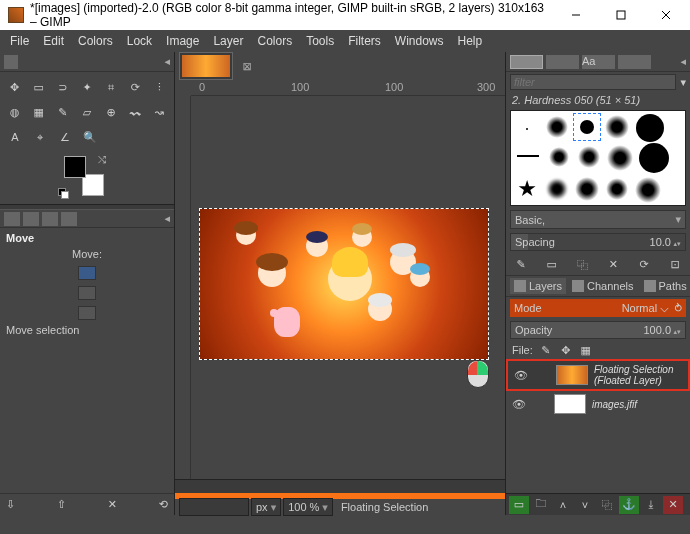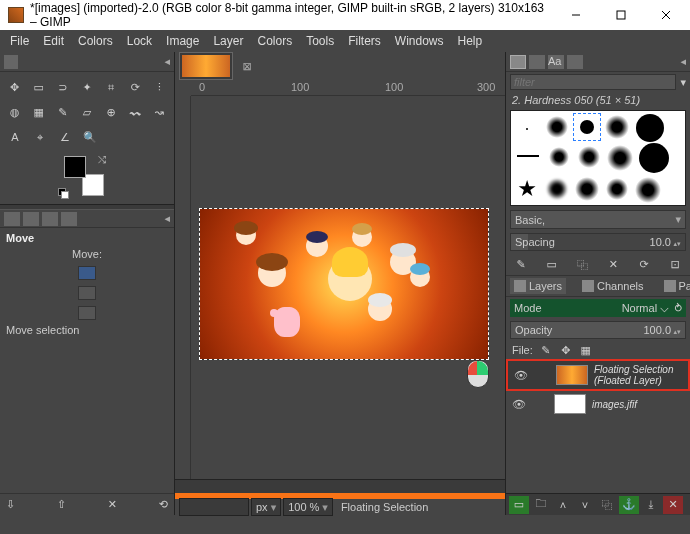--- a/index.html
+++ b/index.html
@@ -70,41 +70,41 @@
 .mouse-indicator{position:absolute;left:276px;top:264px;width:26px;height:32px;}
 .mouse-indicator .mb{width:22px;height:28px;border:1px solid #333;border-radius:10px 10px 12px 12px;background:#ddd;position:relative;}
 .mouse-indicator .lb{position:absolute;top:0;left:0;width:11px;height:14px;background:#e74c3c;border-radius:10px 0 0 0;border-right:1px solid #333;}
 .mouse-indicator .rb{position:absolute;top:0;right:0;width:11px;height:14px;background:#2ecc71;border-radius:0 10px 0 0;}
 .scroll-h{height:14px;background:#3a3a3a;border-top:1px solid #222;}
 .statusbar{height:22px;display:flex;align-items:center;gap:2px;padding:0 4px;background:#454545;border-top:6px solid #f97316;}
 .statusbar .field{background:#3a3a3a;border:1px solid #222;padding:1px 4px;height:18px;display:flex;align-items:center;min-width:30px;}
 .statusbar .drop::after{content:"▾";margin-left:3px;color:#999;}
 .right-col{width:185px;display:flex;flex-direction:column;background:#454545;border-left:1px solid #222;}
 .r-tabs{height:20px;display:flex;align-items:center;gap:3px;padding:0 4px;border-bottom:1px solid #333;}
-.r-tabs .t{width:16px;height:14px;background:#666;}
+.r-tabs .t{width:33px;height:14px;background:#666;}
 .r-tabs .t.act{background:#888;border:1px solid #aaa;}
 .filter-row{display:flex;align-items:center;padding:2px 4px;gap:4px;}
 .filter-row input{flex:1;background:#555;border:1px solid #333;color:#999;font-style:italic;padding:1px 3px;height:16px;}
 .brush-name{padding:2px 6px;font-style:italic;color:#ccc;}
 .brush-grid{background:#fff;margin:2px 4px;height:96px;position:relative;border:1px solid #222;}
 .bcell{position:absolute;display:flex;align-items:center;justify-content:center;}
 .b-dot{border-radius:50%;background:#000;}
 .b-soft{border-radius:50%;background:radial-gradient(circle,#000 0%,#000 30%,transparent 70%);}
 .b-star{color:#000;font-size:22px;line-height:1;}
 .b-sel{outline:1px dashed #2a7fff;outline-offset:-1px;}
 .combo{margin:2px 4px;background:#555;border:1px solid #333;padding:2px 4px;display:flex;align-items:center;}
 .combo::after{content:"▾";margin-left:auto;color:#aaa;}
 .slider-row{margin:2px 4px;background:#444;border:1px solid #333;height:18px;display:flex;align-items:center;padding:0 4px;position:relative;text-align:center;}
 .slider-row .fill{position:absolute;left:0;top:0;bottom:0;background:#555;}
 .slider-row span{position:relative;z-index:1;}
 .slider-row .val{margin-left:auto;}
 .slider-row .arrows::after{content:"▴▾";font-size:7px;line-height:6px;margin-left:2px;color:#aaa;display:inline-block;width:8px;}
 .btn-row{display:flex;gap:6px;padding:3px 6px;justify-content:space-between;}
 .btn-row .b{width:18px;height:16px;display:flex;align-items:center;justify-content:center;color:#ccc;}
-.layers-tabs{display:flex;padding:2px 4px;gap:12px;border-top:1px solid #333;border-bottom:1px solid #333;}
+.layers-tabs{display:flex;padding:2px 4px;gap:2px;border-top:1px solid #333;border-bottom:1px solid #333;}
 .ltab{padding:2px 4px;display:flex;align-items:center;gap:3px;color:#ccc;}
 .ltab.act{background:#555;}
 .ltab .ic{width:12px;height:12px;background:#888;}
 .lock-row{display:flex;align-items:center;gap:6px;padding:2px 6px;}
 .lock-row .ic{width:14px;height:14px;display:flex;align-items:center;justify-content:center;}
 .layer-list{flex:1;background:#454545;}
 .layer{display:flex;align-items:center;padding:3px 4px;gap:6px;}
 .layer.sel{border:2px solid #e03020;background:#3a3a3a;}
 .layer .eye{width:18px;text-align:center;color:#ccc;}
 .layer .link{width:14px;}
@@ -357,21 +357,21 @@
         </div>
       <div class="ltab">
           <div class="ic"></div>
           <span>Channels</span>
         </div>
       <div class="ltab">
           <div class="ic"></div>
           <span>Paths</span>
         </div>
     </div>
-    <div class="slider-row" style="background:#14532d;border:none">
+    <div class="slider-row" style="background:#c2410c;border:none">
       <span>Mode</span>
       <span class="val"><span>Normal</span> ⌵</span>
       <span style="margin-left:6px">⥁</span>
     </div>
     <div class="slider-row">
       <div class="fill" style="width:100%"></div>
       <span>Opacity</span>
       <span class="val">100.0</span>
         <span class="arrows"></span>
     </div>

